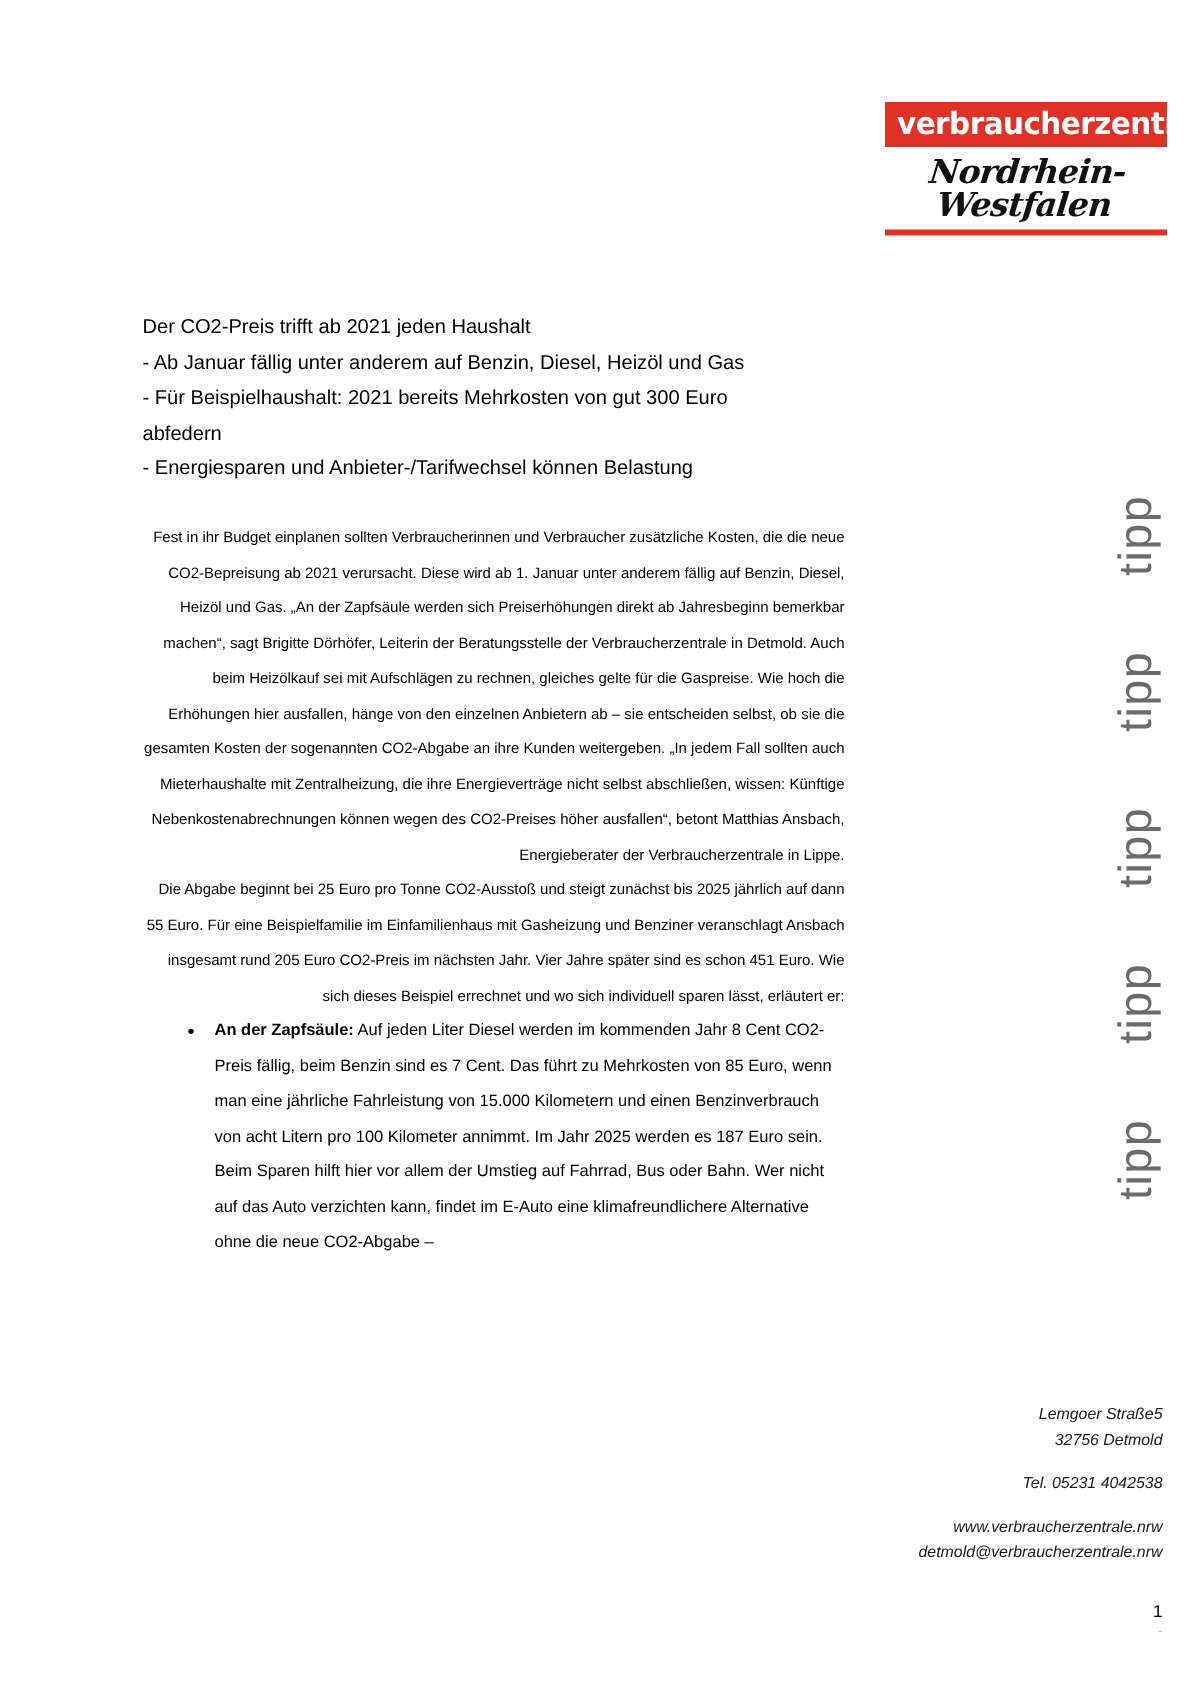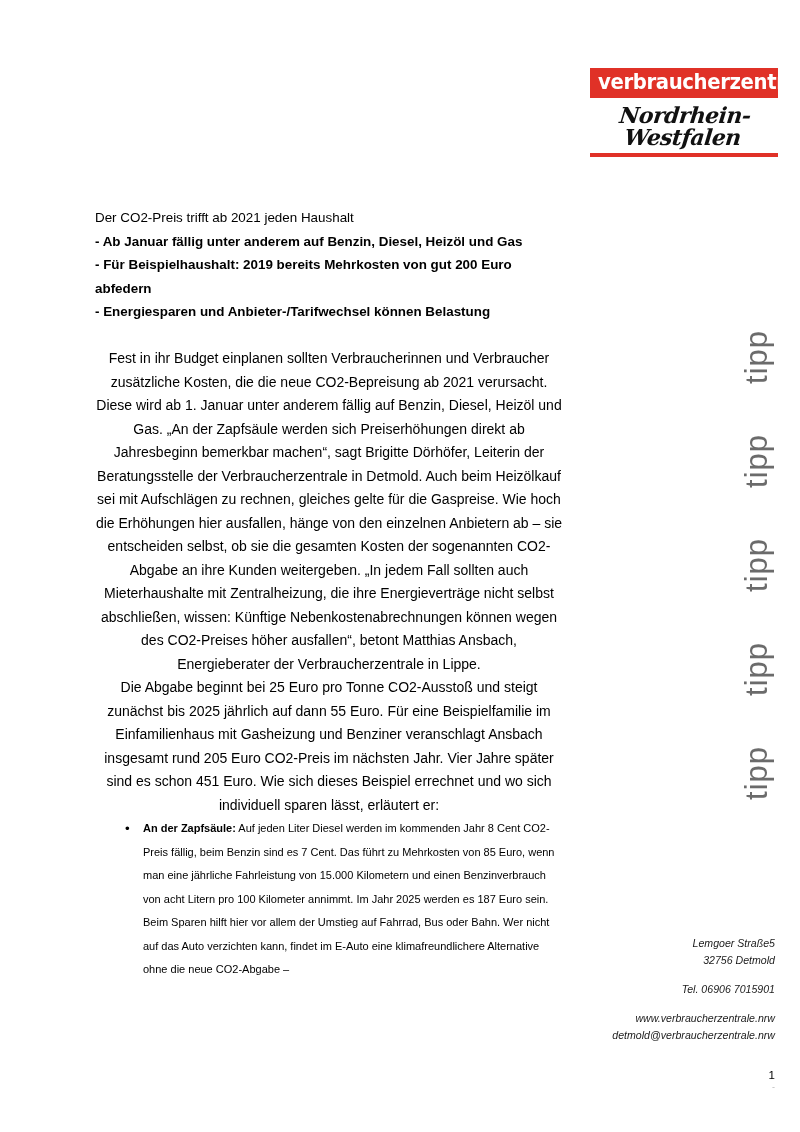--- a/index.html
+++ b/index.html
@@ -73,27 +73,26 @@
   .headline {
     font-weight: 400;
     font-size: 13.4px;
     line-height: 23.5px;
     margin: 0;
   }
   .subline {
     font-size: 13.4px;
     line-height: 23.5px;
     margin: 0;
-    font-weight: bold;
   }
   .para {
-    font-size: 14px;
+    font-size: 10px;
     line-height: 23.5px;
     margin: 23.5px 0 0 0;
-    text-align: center;
+    text-align: right;
   }
   .para.tight {
     margin-top: 0;
   }
   ul.bullets {
     margin: 0;
     padding: 0 0 0 48px;
     list-style: none;
   }
   ul.bullets li {
@@ -190,21 +189,21 @@
     </div>
     <div class="logo-script">Nordrhein-Westfalen</div>
     <div class="logo-underbar"></div>
   </div>
 
   <div class="content">
 
     <p class="headline">Der CO2-Preis trifft ab 2021 jeden Haushalt</p>
 
     <p class="subline">- Ab Januar fällig unter anderem auf Benzin, Diesel, Heizöl und Gas</p>
-    <p class="subline">- Für Beispielhaushalt: 2019 bereits Mehrkosten von gut 200 Euro</p>
+    <p class="subline">- Für Beispielhaushalt: 2021 bereits Mehrkosten von gut 300 Euro</p>
     <p class="subline">abfedern</p>
     <p class="subline">- Energiesparen und Anbieter-/Tarifwechsel können Belastung</p>
 
     <p class="para">Fest in ihr Budget einplanen sollten Verbraucherinnen und Verbraucher zusätzliche Kosten, die die neue CO2-Bepreisung ab 2021 verursacht. Diese wird ab 1. Januar unter anderem fällig auf Benzin, Diesel, Heizöl und Gas. „An der Zapfsäule werden sich Preiserhöhungen direkt ab Jahresbeginn bemerkbar machen“, sagt Brigitte Dörhöfer, Leiterin der Beratungsstelle der Verbraucherzentrale in Detmold. Auch beim Heizölkauf sei mit Aufschlägen zu rechnen, gleiches gelte für die Gaspreise. Wie hoch die Erhöhungen hier ausfallen, hänge von den einzelnen Anbietern ab – sie entscheiden selbst, ob sie die gesamten Kosten der sogenannten CO2-Abgabe an ihre Kunden weitergeben.  „In jedem Fall sollten auch Mieterhaushalte mit Zentralheizung, die ihre Energieverträge nicht selbst abschließen, wissen: Künftige Nebenkostenabrechnungen können wegen des CO2-Preises höher ausfallen“, betont Matthias Ansbach, Energieberater der Verbraucherzentrale in Lippe.</p>
 
     <p class="para tight">Die Abgabe beginnt bei 25 Euro pro Tonne CO2-Ausstoß und steigt zunächst bis 2025 jährlich auf dann 55 Euro. Für eine Beispielfamilie im Einfamilienhaus mit Gasheizung und Benziner veranschlagt Ansbach insgesamt rund 205 Euro CO2-Preis im nächsten Jahr. Vier Jahre später sind es schon 451 Euro. Wie sich dieses Beispiel errechnet und wo sich individuell sparen lässt, erläutert er:</p>
 
     <ul class="bullets">
       <li>
         <span class="lead-in">An der Zapfsäule:</span><span> Auf jeden Liter Diesel werden im kommenden Jahr 8 Cent CO2-Preis fällig, beim Benzin sind es 7 Cent. Das führt zu Mehrkosten von 85 Euro, wenn man eine jährliche Fahrleistung von 15.000 Kilometern und einen Benzinverbrauch von acht Litern pro 100 Kilometer annimmt. Im Jahr 2025 werden es 187 Euro sein. Beim Sparen hilft hier vor allem der Umstieg auf Fahrrad, Bus oder Bahn. Wer nicht auf das Auto verzichten kann, findet im E-Auto eine klimafreundlichere Alternative ohne die neue CO2-Abgabe –</span>
@@ -220,21 +219,21 @@
     <span>tipp</span>
     <span>tipp</span>
   </div>
 
   <div class="contact">
     <div class="group">
       <div>Lemgoer Straße5</div>
       <div>32756 Detmold</div>
     </div>
     <div class="group">
-      <div>Tel. 06906 7015901</div>
+      <div>Tel. 05231 4042538</div>
     </div>
     <div class="group">
       <div>www.verbraucherzentrale.nrw</div>
       <div>detmold@verbraucherzentrale.nrw</div>
     </div>
   </div>
 
   <div class="page-number">
     <span>1</span>
     <span class="mark">-</span>

